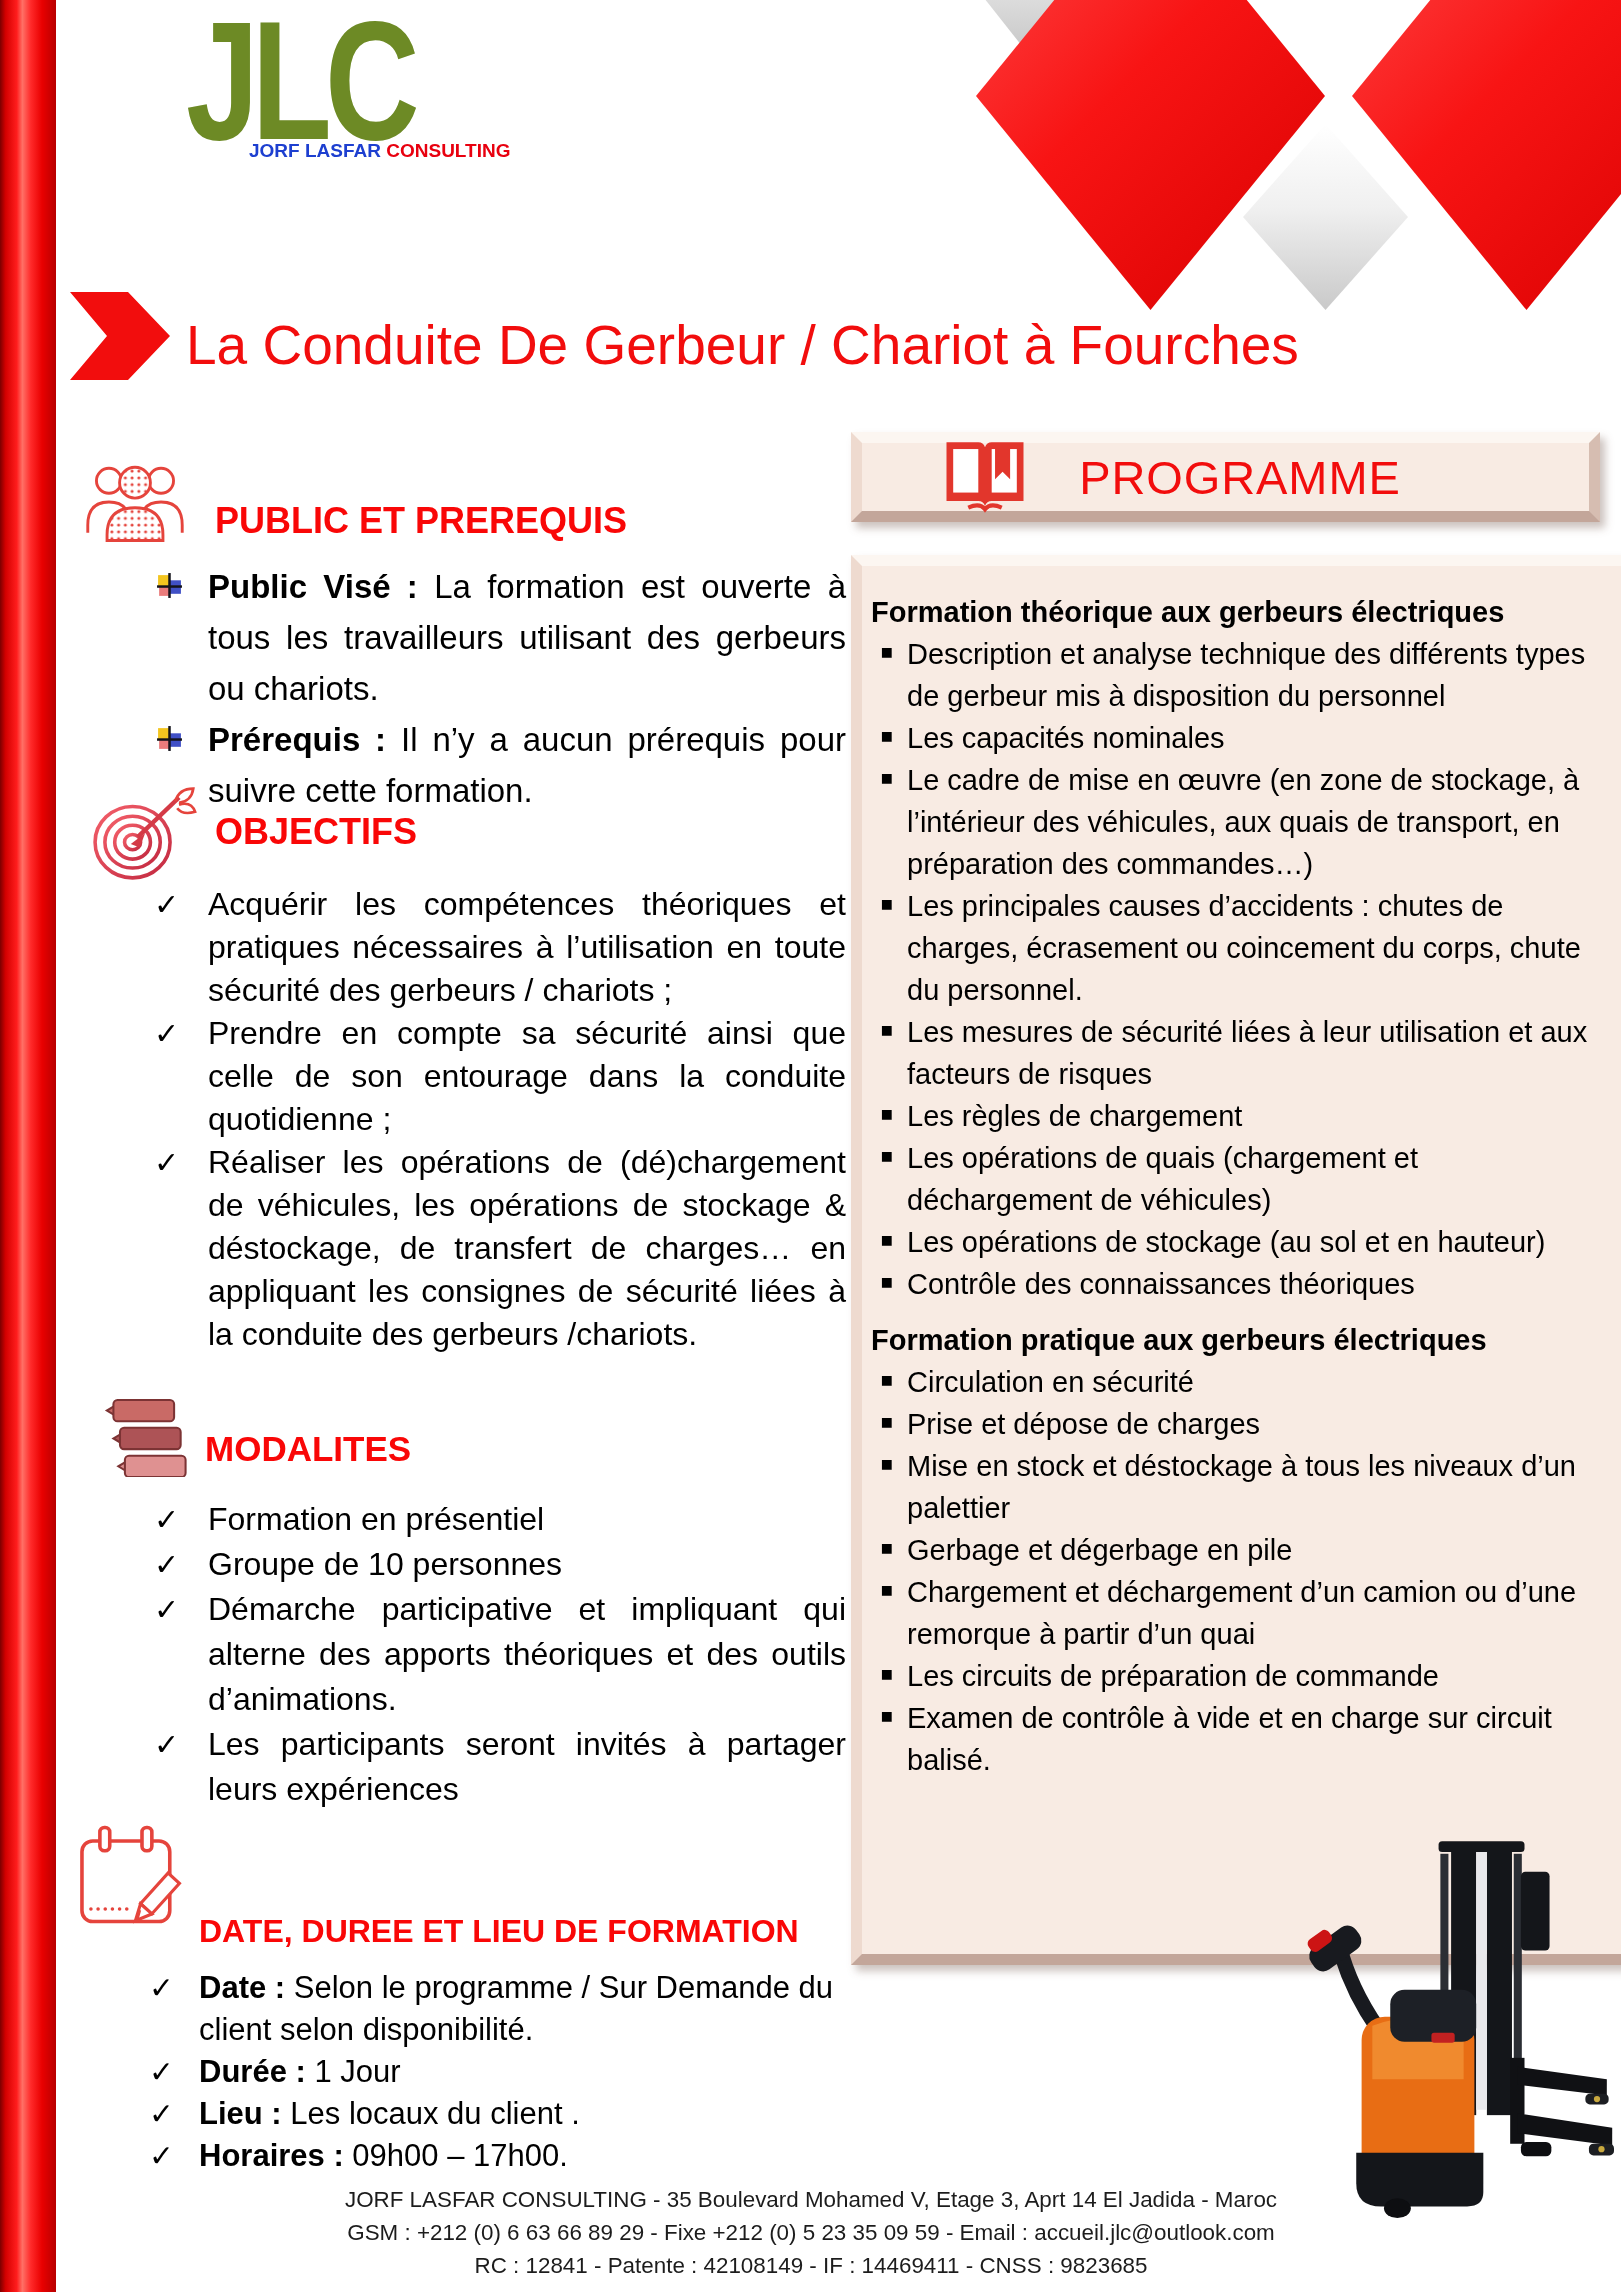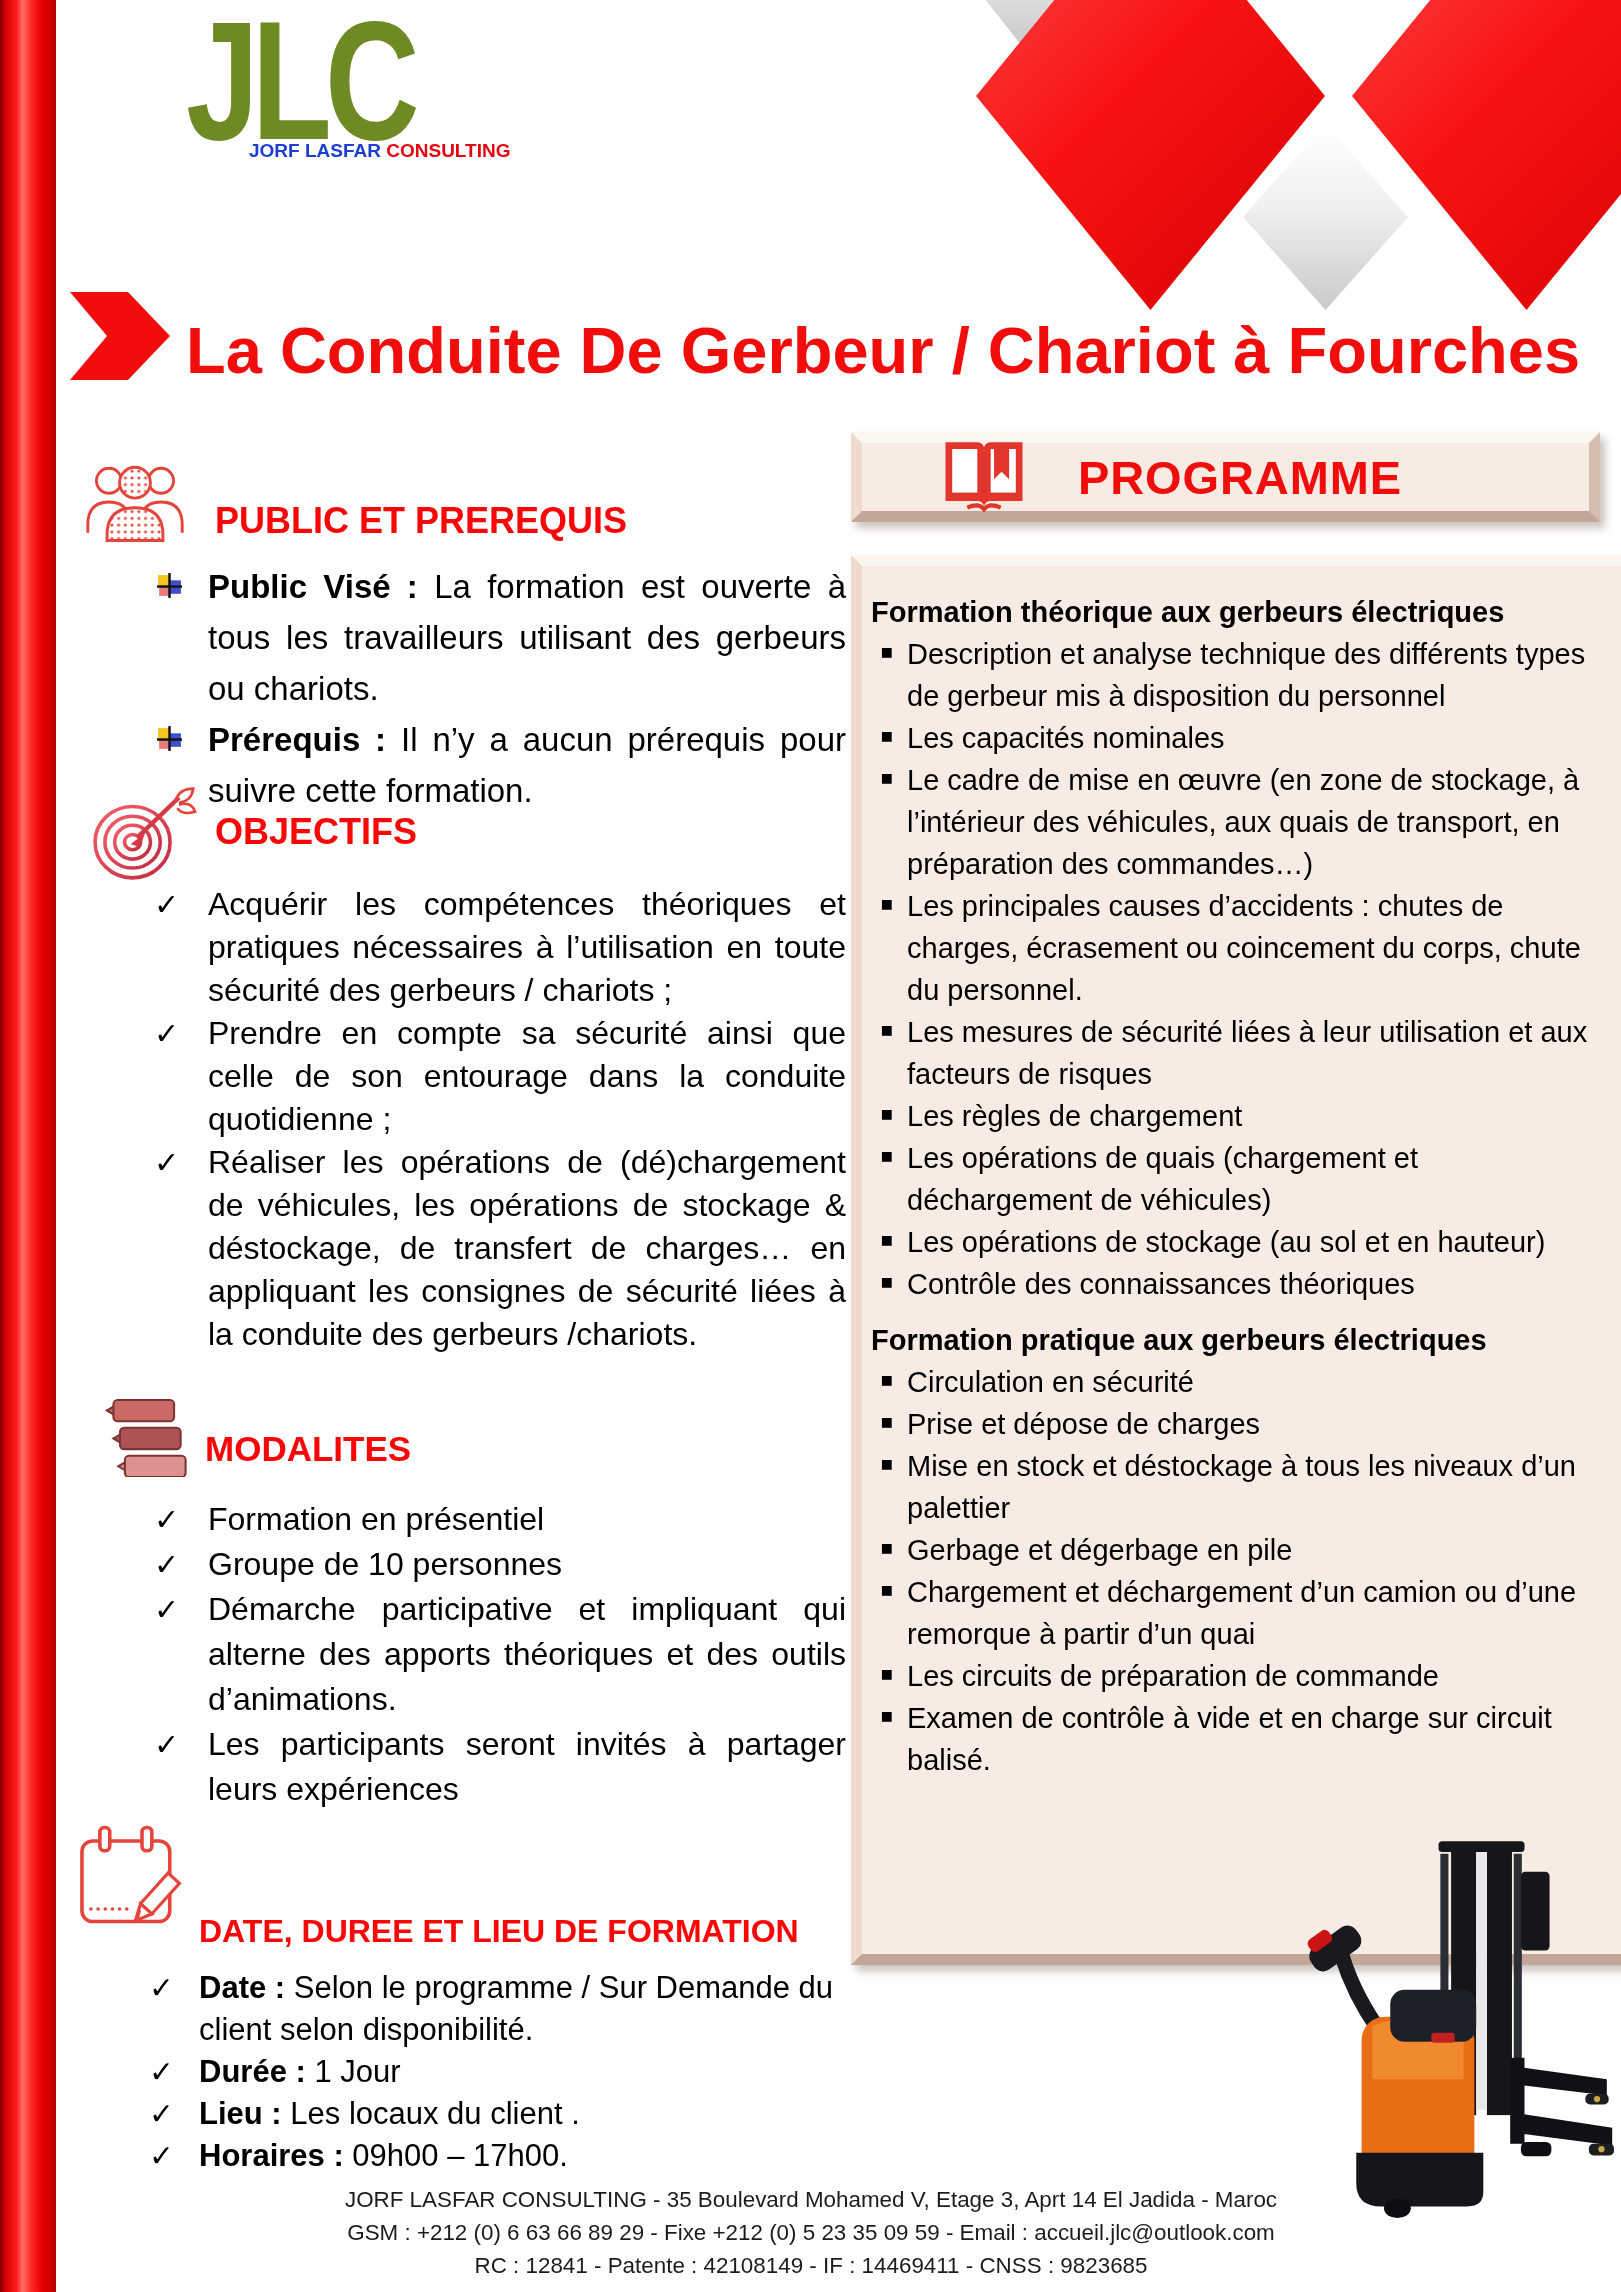--- a/index.html
+++ b/index.html
@@ -31,21 +31,21 @@
   #d-gray-top{left:49px;top:-109px;width:143px;height:181px;background:linear-gradient(180deg,#ffffff 30%,#dcdcdc 60%,#bfbfbf 100%);z-index:1;}
   #d-white-mid{left:321px;top:124px;width:165px;height:186px;background:linear-gradient(180deg,#ffffff 0%,#f0f0f0 45%,#c9c9c9 100%);z-index:1;}
   #d-red-a{left:54px;top:-118px;width:349px;height:428px;background:linear-gradient(135deg,#ff4a4a 0%,#f81414 45%,#d80000 100%);z-index:2;}
   #d-red-b{left:430px;top:-118px;width:349px;height:428px;background:linear-gradient(135deg,#ff4a4a 0%,#f81414 45%,#d80000 100%);z-index:2;}
 
   
   #title-chevron{
     left:70px;top:292px;width:100px;height:88px;background:#f20d0d;
     clip-path:polygon(0 0,58% 0,100% 50%,58% 100%,0 100%,37% 50%);
   }
-  #page-title{left:186px;top:313px;font-size:65px;font-weight:bold;color:#f20d0d;white-space:nowrap;}
+  #page-title{left:186px;top:313px;font-size:55px;font-weight:normal;color:#f20d0d;white-space:nowrap;}
 
   
   .sec-h{font-weight:bold;color:#f90707;white-space:nowrap;}
 
   
   .li{position:relative;}
   .bullet{position:absolute;}
   .check{font-family:"DejaVu Sans", sans-serif;font-weight:bold;color:#000;}
 
   #public-list{left:208px;top:561px;width:638px;font-size:33px;line-height:51px;text-align:justify;}
@@ -62,21 +62,21 @@
   #date-list .bullet{left:-50px;top:0px;font-size:29.6px;}
 
   
   .bevel{
     background:#f8ebe3;border:11.6px solid;
     border-color:#fcf6f1 #d6bdb1 #c3a69a #eedacf;
     box-shadow:5.4px 6.3px 8px rgba(110,80,70,.35);
   }
   #prog-header-box{left:851px;top:432px;width:727px;height:68px;display:flex;align-items:center;justify-content:center;padding-right:0;}
   #prog-header-inner{display:flex;align-items:center;gap:52px;margin-right:107px;}
-  #prog-title{font-size:47px;font-weight:bold;color:#f20d0d;letter-spacing:0.9px;}
+  #prog-title{font-size:47px;font-weight:normal;color:#f20d0d;letter-spacing:0.9px;}
   #prog-box{left:851px;top:555px;width:727px;height:1377px;padding:10.7px 25px 0 9px;box-sizing:content-box;}
   .prog-header{font-size:29px;line-height:41px;font-weight:bold;margin-top:15px;}
   .prog-item{position:relative;padding-left:36px;font-size:29px;line-height:42px;}
   .prog-item .sq{position:absolute;left:9px;top:-1.8px;font-size:19.7px;font-family:"DejaVu Sans", sans-serif;}
 
   
   #footer{left:54px;top:2183px;width:1514px;text-align:center;font-size:22.4px;line-height:33px;color:#1c1c1c;}
 
   svg{display:block;}
 </style>

